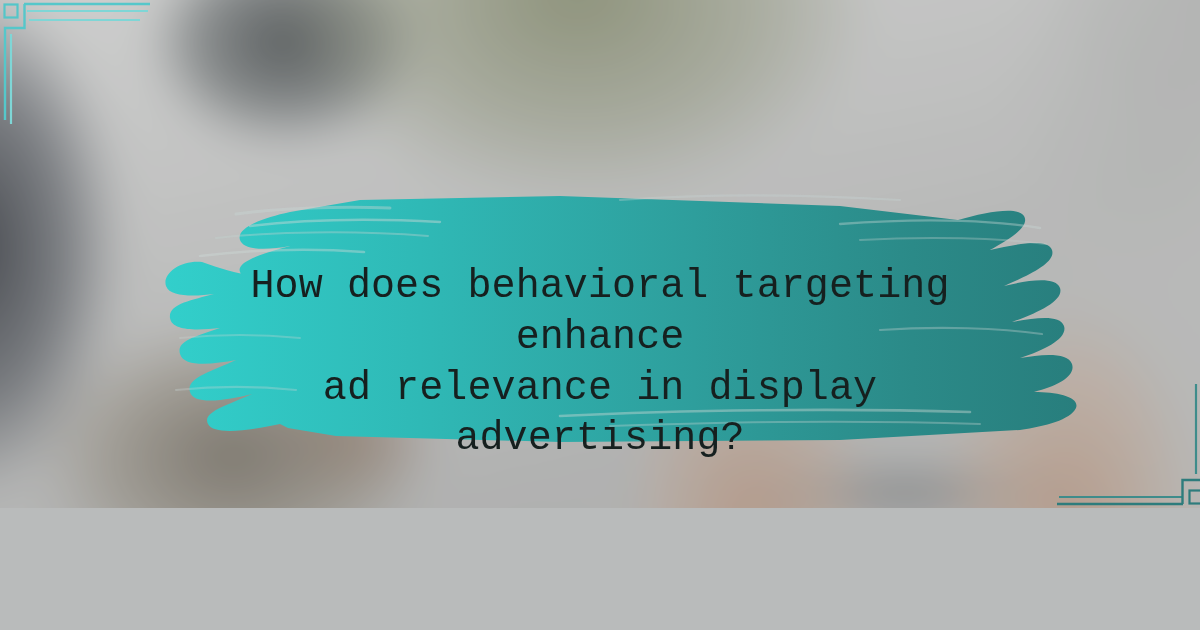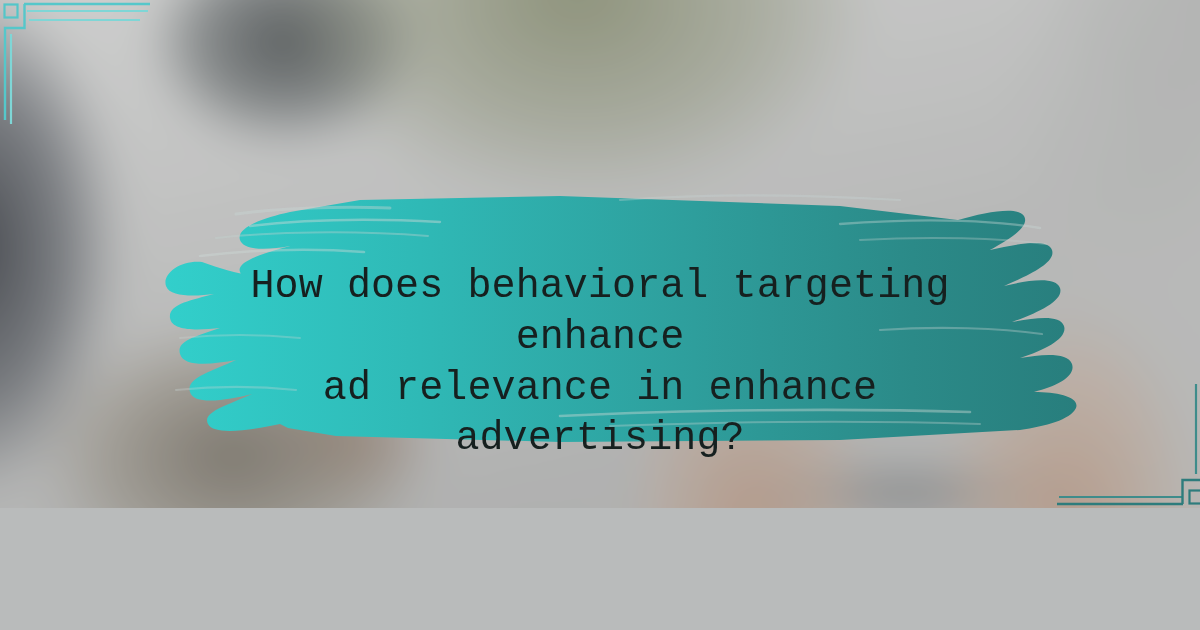--- a/index.html
+++ b/index.html
@@ -194,16 +194,16 @@
         <path d="M 720,62 C 790,58 860,60 906,66" stroke="#c4d2d0" stroke-width="2" fill="none" opacity="0.42" stroke-linecap="round"></path>
         <path d="M 740,152 C 800,148 860,150 902,156" stroke="#c8d5d3" stroke-width="2.2" fill="none" opacity="0.45" stroke-linecap="round"></path>
         <path d="M 40,160 C 80,156 120,156 160,160" stroke="#c8d5d3" stroke-width="2" fill="none" opacity="0.4" stroke-linecap="round"></path>
         <path d="M 36,212 C 76,208 118,208 156,212" stroke="#c8d5d3" stroke-width="2.2" fill="none" opacity="0.42" stroke-linecap="round"></path>
       </g>
     </svg>
   </div>
 
   <div class="banner-text">
     <div>How does behavioral targeting enhance</div>
-    <div>ad relevance in enhance advertising?</div>
+    <div>ad relevance in display advertising?</div>
   </div>
 
 </div>
 
 </body></html>

